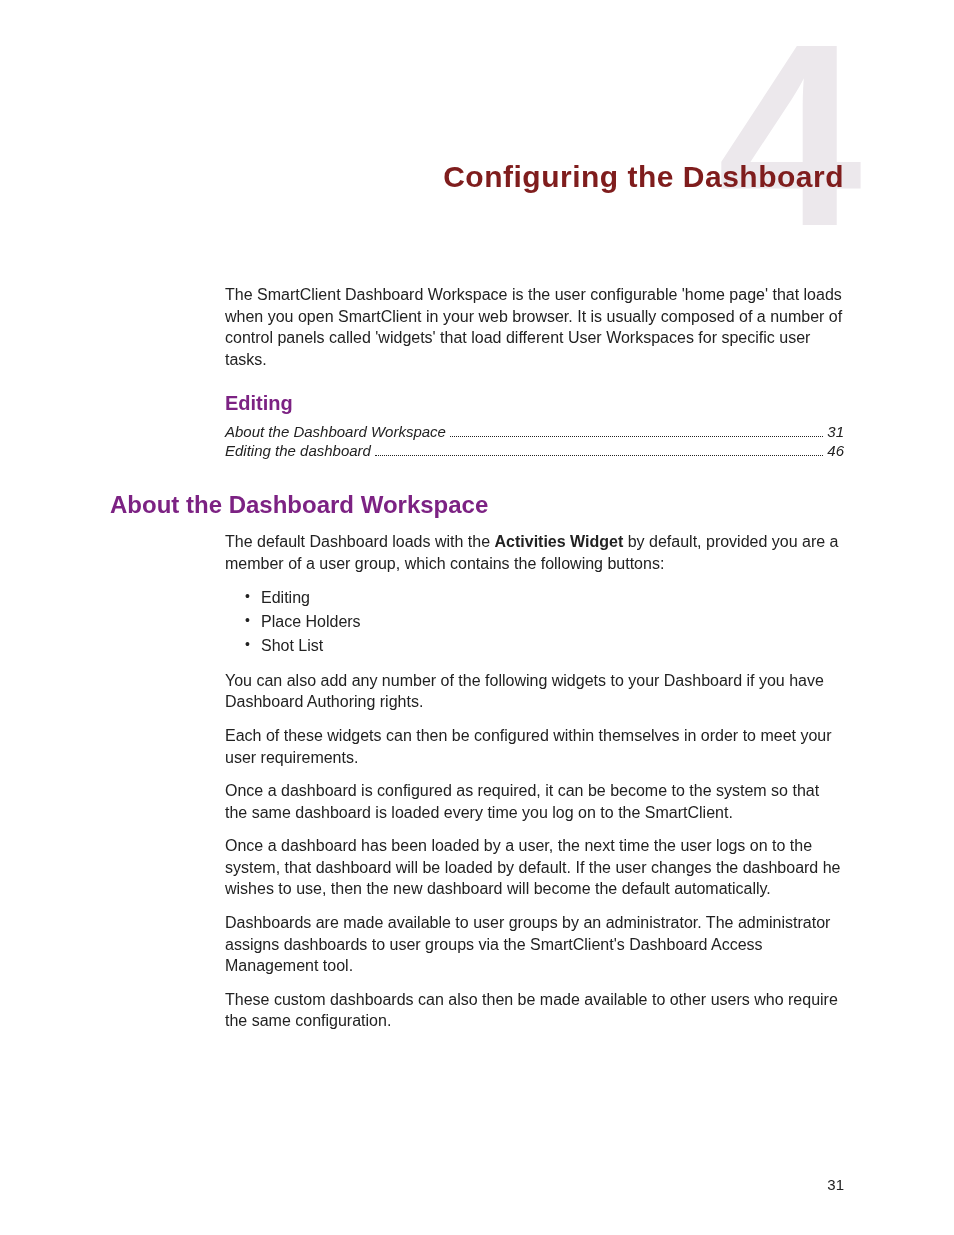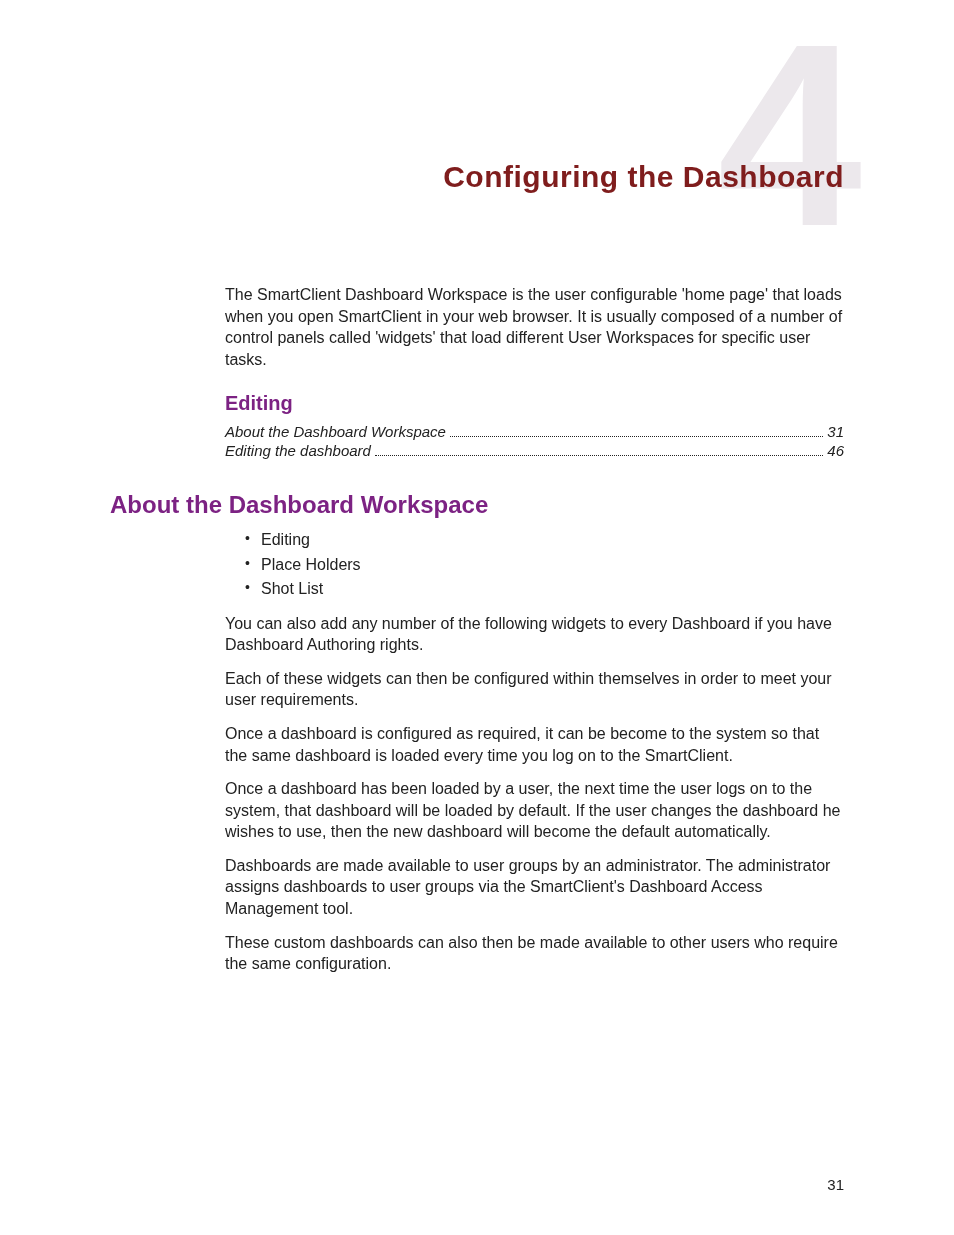--- a/index.html
+++ b/index.html
@@ -131,28 +131,31 @@
     <div class="toc-line">
       <span class="toc-label">Editing the dashboard</span>
       <span class="toc-dots"></span>
       <span class="toc-page">46</span>
     </div>
   </div>
 
   <div class="section-heading">About the Dashboard Workspace</div>
 
   <div class="body-text">
+    <p class="para">
+      <span>The default Dashboard loads with the </span><strong class="inline">Activities Widget</strong><span> by default, provided you are a member of a user group, which contains the following buttons:</span>
+    </p>
 
     <ul class="bullets">
       <li>Editing</li>
       <li>Place Holders</li>
       <li>Shot List</li>
     </ul>
 
-    <p class="para">You can also add any number of the following widgets to every Dashboard if you have Dashboard Authoring rights.</p>
+    <p class="para">You can also add any number of the following widgets to your Dashboard if you have Dashboard Authoring rights.</p>
     <p class="para">Each of these widgets can then be configured within themselves in order to meet your user requirements.</p>
     <p class="para">Once a dashboard is configured as required, it can be become to the system so that the same dashboard is loaded every time you log on to the SmartClient.</p>
     <p class="para">Once a dashboard has been loaded by a user, the next time the user logs on to the system, that dashboard will be loaded by default. If the user changes the dashboard he wishes to use, then the new dashboard will become the default automatically.</p>
     <p class="para">Dashboards are made available to user groups by an administrator. The administrator assigns dashboards to user groups via the SmartClient's Dashboard Access Management tool.</p>
     <p class="para">These custom dashboards can also then be made available to other users who require the same configuration.</p>
   </div>
 
   <div class="page-number">31</div>
 </div>
 

